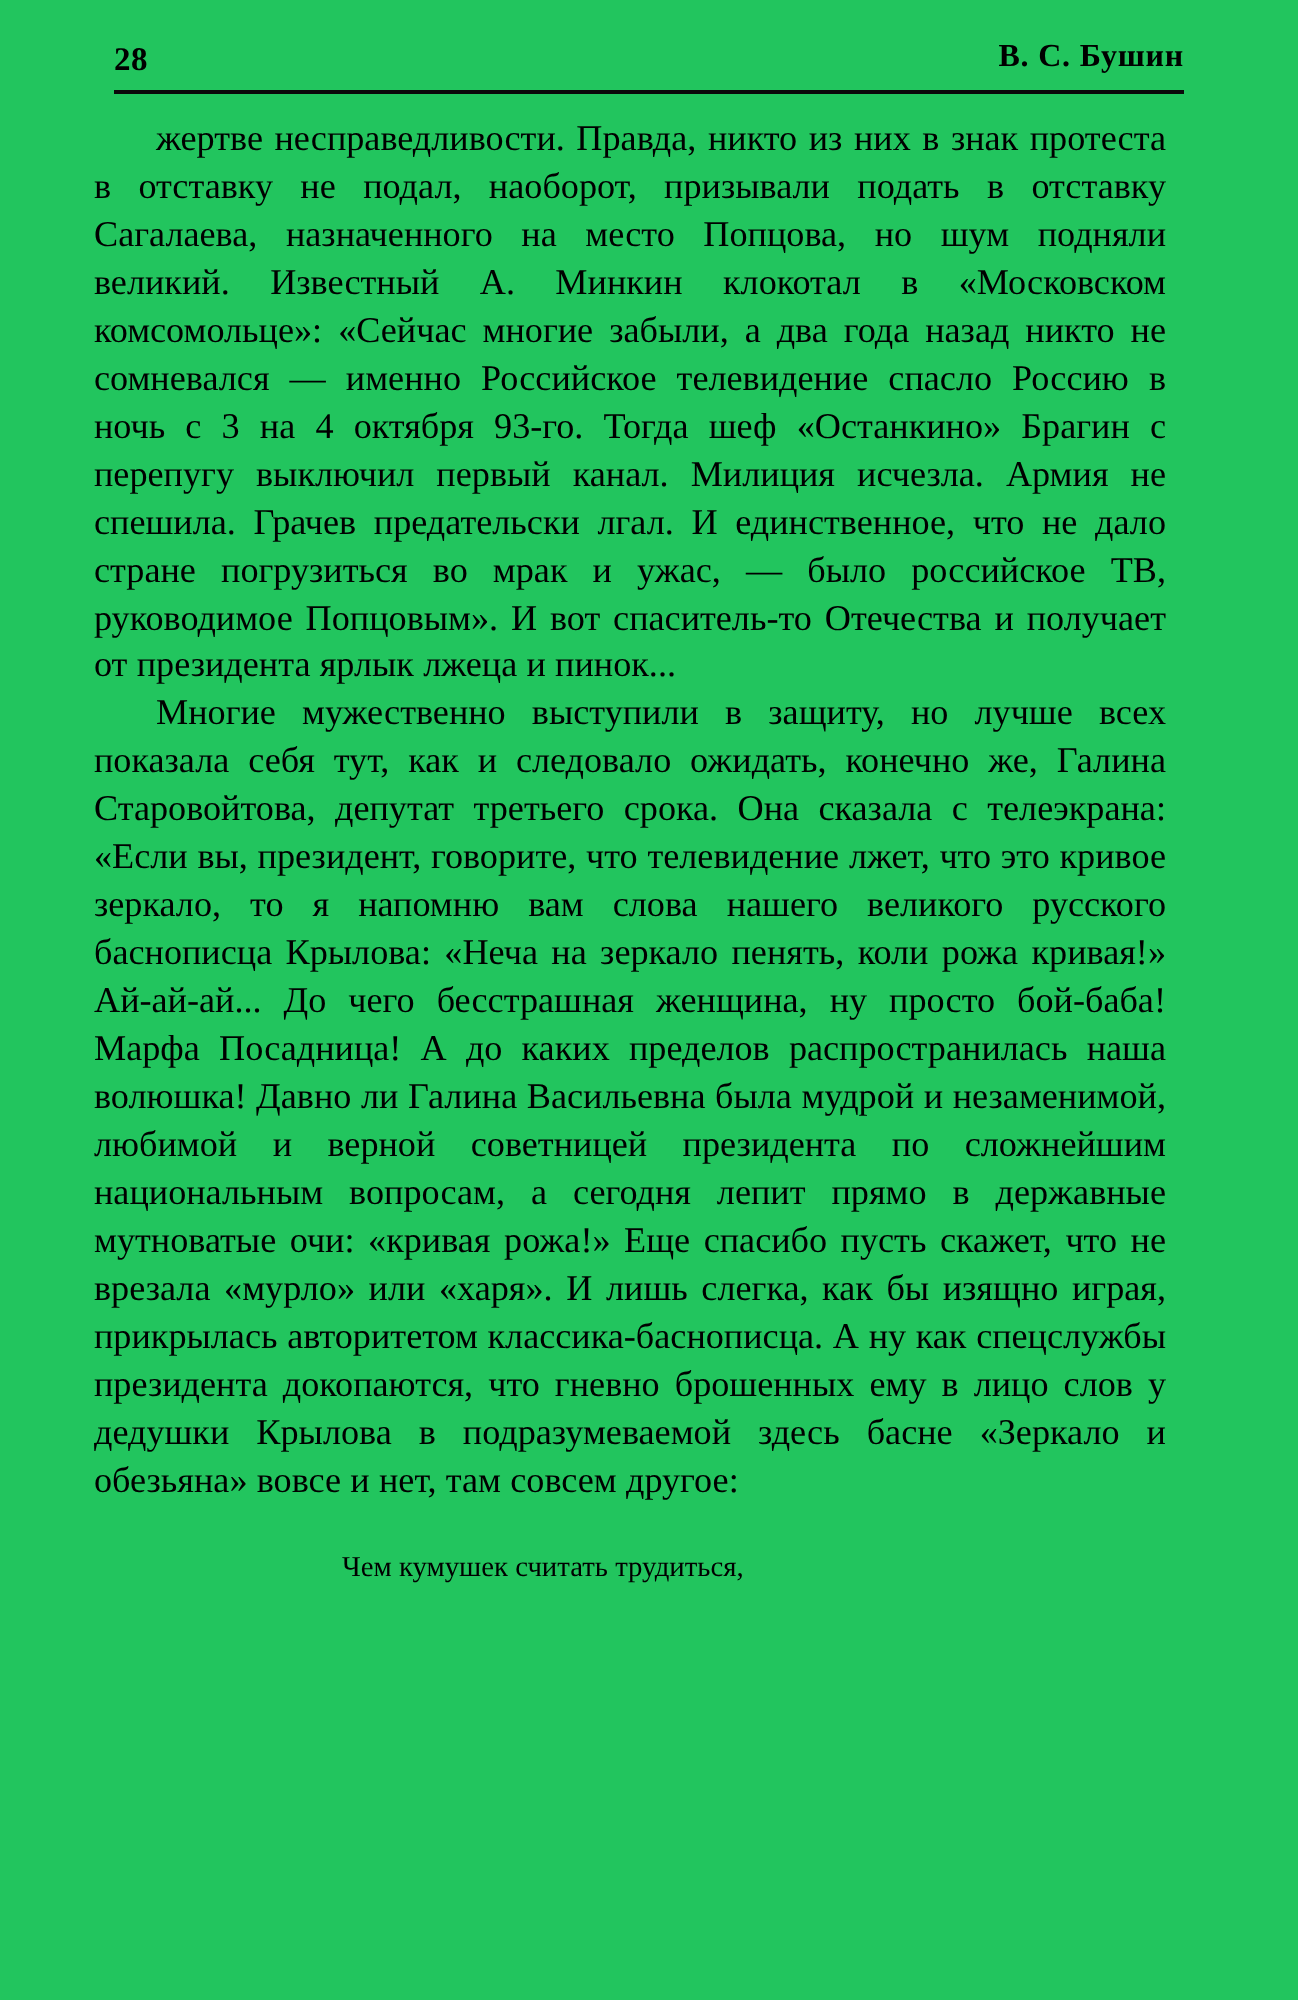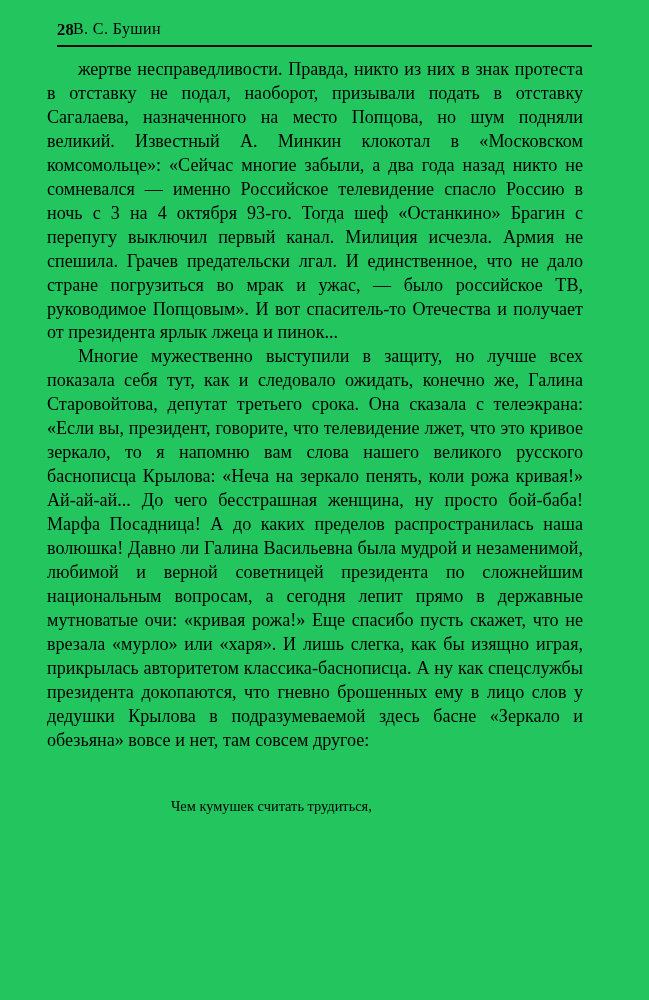--- a/index.html
+++ b/index.html
@@ -39,25 +39,25 @@
     font-size: 16px;
     letter-spacing: 0.2px;
   }
   .folio {
     flex: 0 0 auto;
     font-size: 16.5px;
     font-weight: bold;
   }
   .head-title {
     position: absolute;
-    left: 16px;
+    left: 4px;
     right: 0;
-    text-align: left;
+    text-align: right;
     font-size: 16px;
-    font-weight: normal;
+    font-weight: bold;
     letter-spacing: 0.4px;
   }
   .head-rule {
     position: absolute;
     left: 57px;
     top: 45px;
     width: 535px;
     height: 2.4px;
     background: #0a0a0a;
   }
@@ -86,21 +86,20 @@
     margin: 0;
     padding: 0;
     font-size: 14.4px;
     line-height: 21px;
     padding-left: 124px;
     text-align: left;
   }
   .verse .vline {
     display: block;
     white-space: nowrap;
-    margin-top: 22px;
   }
 
   .gap-before-verse { height: 21px; }
   .gap-after-verse  { height: 27px; }
 </style>
 </head>
 <body>
 
 <div class="page">
 

